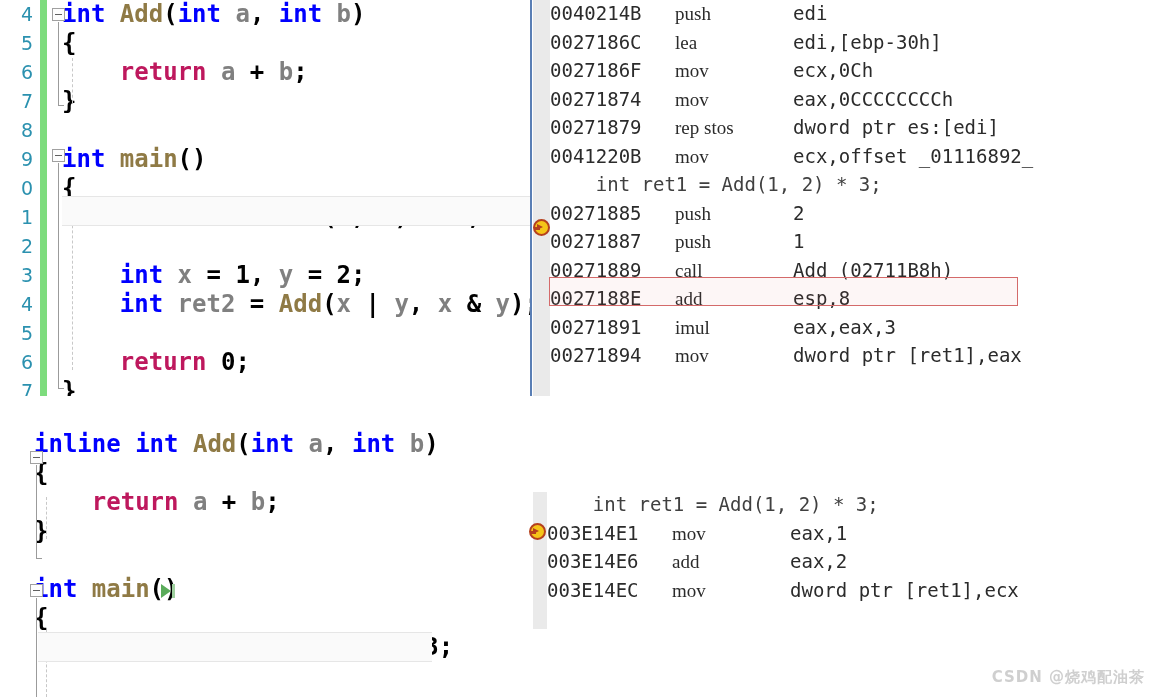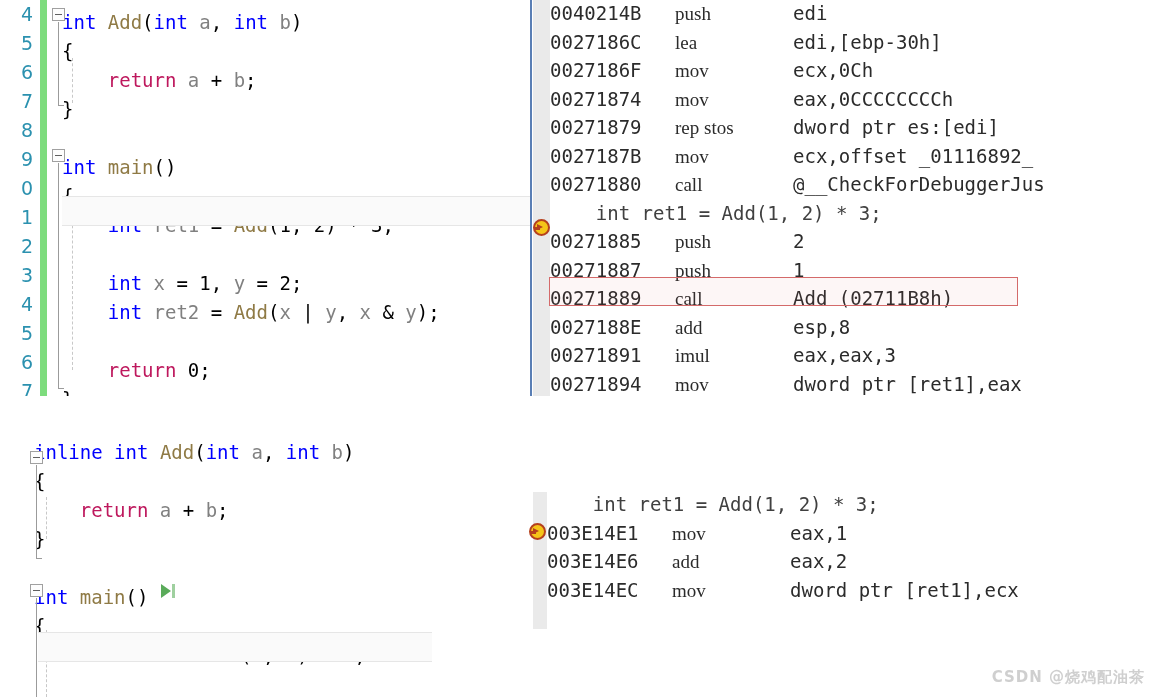--- a/index.html
+++ b/index.html
@@ -15,21 +15,21 @@
   
   .linenums{
     position:absolute;top:0;left:0;width:38px;height:100%;
     color:#2b91af;font-size:19px;text-align:right;
     font-family:"DejaVu Sans","Liberation Sans",sans-serif;
   }
   .linenums .ln{height:29px;line-height:29px;padding-right:5px;box-sizing:border-box;}
 
   .changebar{position:absolute;top:0;width:7px;background:#7ddc7d;}
 
-  .codearea{position:absolute;top:8px;font-size:19px;line-height:29px;white-space:pre;}
+  .codearea{position:absolute;top:0;font-size:24px;line-height:29px;white-space:pre;font-weight:bold;}
   .cl{height:29px;line-height:29px;white-space:pre;}
 
   
   .kw{color:#0000ff;}
   .fn{color:#8f7a45;}
   .id{color:#808080;}
   .pl{color:#000000;}
   .ctl{color:#be185d;}
   .num{color:#000000;}
 
@@ -135,22 +135,21 @@
 
 <div class="vsplit" style="left:530px;top:0;height:396px;"></div>
 <div class="disgutter" style="left:533px;top:0;width:17px;height:396px;"></div>
 <div class="panel" style="left:533px;top:0;width:626px;height:396px;background:transparent;">
   <div class="dis" id="topDis" style="left:17px;top:-1px;">
       <div class="dl"><span class="addr">0040214B</span><span class="mnem">push</span><span class="ops">edi</span></div>
       <div class="dl"><span class="addr">0027186C</span><span class="mnem">lea</span><span class="ops">edi,[ebp-30h]</span></div>
       <div class="dl"><span class="addr">0027186F</span><span class="mnem">mov</span><span class="ops">ecx,0Ch</span></div>
       <div class="dl"><span class="addr">00271874</span><span class="mnem">mov</span><span class="ops">eax,0CCCCCCCCh</span></div>
       <div class="dl"><span class="addr">00271879</span><span class="mnem">rep stos</span><span class="ops">dword ptr es:[edi]</span></div>
-      <div class="dl"><span class="addr">0027187B</span><span class="mnem">mov</span><span class="ops">ecx,offset _01116892_</span></div>
-      <div class="dl"><span class="addr">00271880</span><span class="mnem">call</span><span class="ops">@__CheckForDebuggerJus</span></div>
+      <div class="dl"><span class="addr">0041220B</span><span class="mnem">mov</span><span class="ops">ecx,offset _01116892_</span></div>
       <div class="dl srcline">    int ret1 = Add(1, 2) * 3;</div>
       <div class="dl"><span class="addr">00271885</span><span class="mnem">push</span><span class="ops">2</span></div>
       <div class="dl"><span class="addr">00271887</span><span class="mnem">push</span><span class="ops">1</span></div>
       <div class="dl"><span class="addr">00271889</span><span class="mnem">call</span><span class="ops">Add (02711B8h)</span></div>
       <div class="dl"><span class="addr">0027188E</span><span class="mnem">add</span><span class="ops">esp,8</span></div>
       <div class="dl"><span class="addr">00271891</span><span class="mnem">imul</span><span class="ops">eax,eax,3</span></div>
       <div class="dl"><span class="addr">00271894</span><span class="mnem">mov</span><span class="ops">dword ptr [ret1],eax</span></div>
     </div>
 </div>
 <div class="ipmark" style="left:533px;top:219px;">

